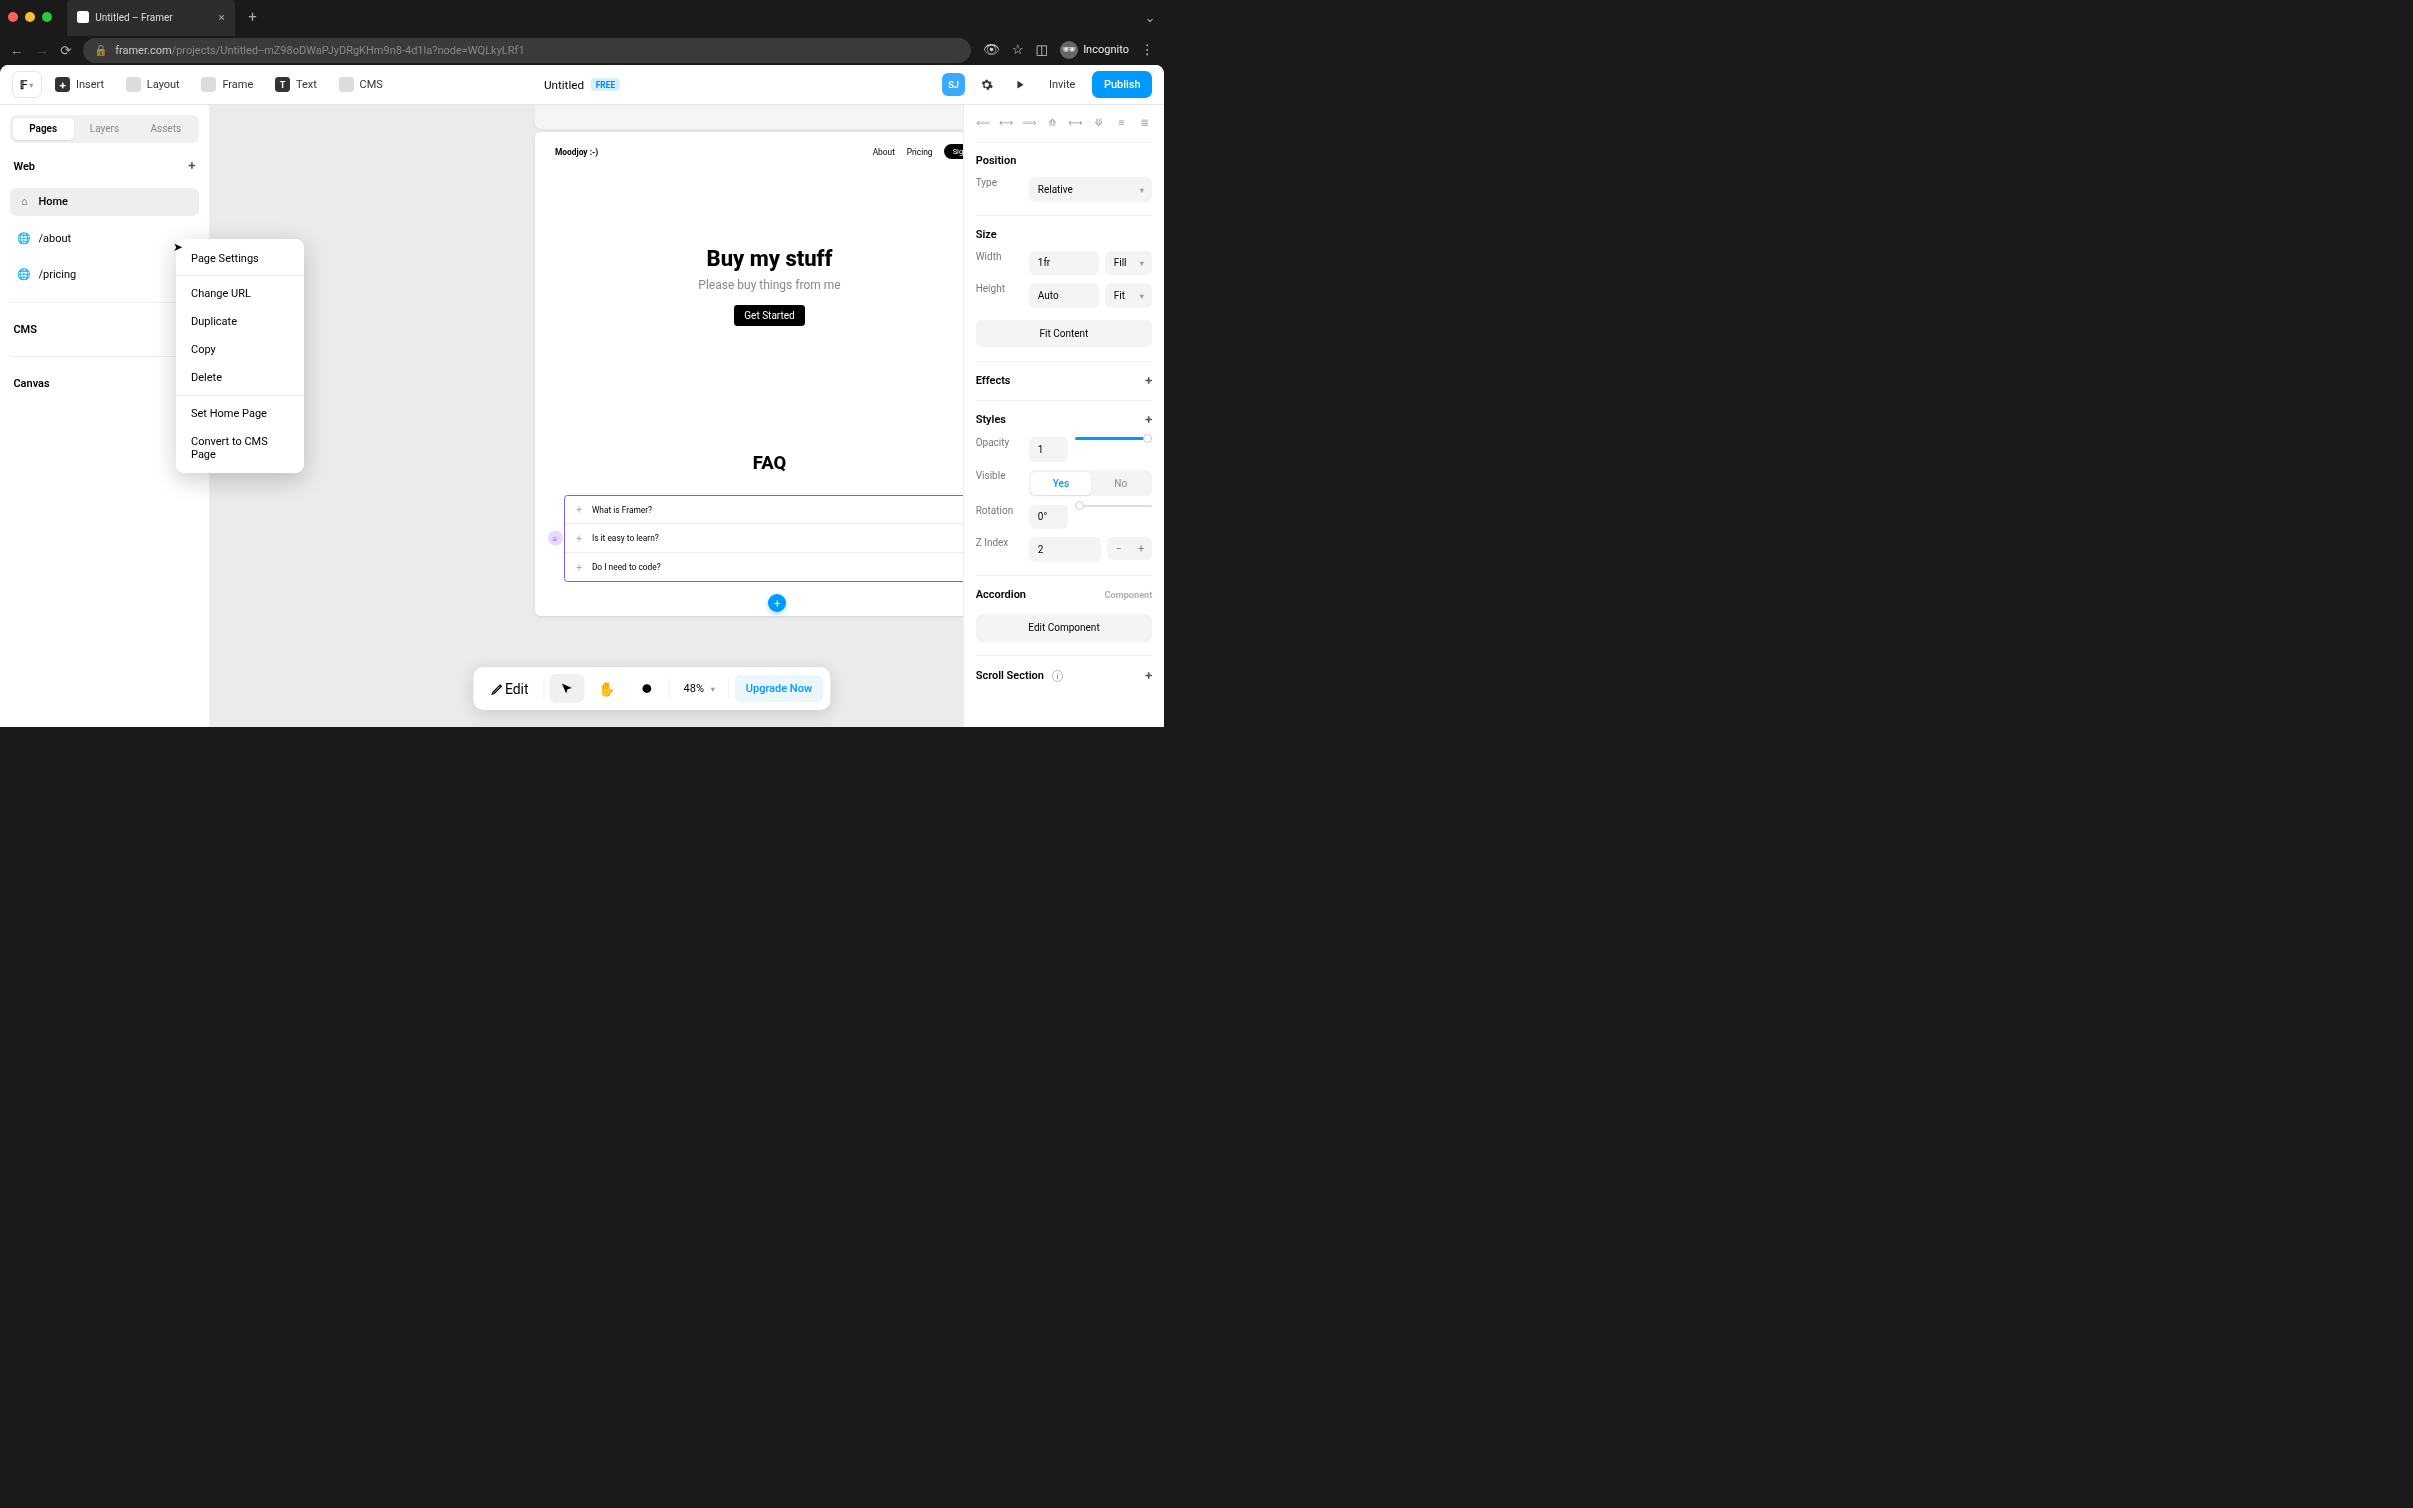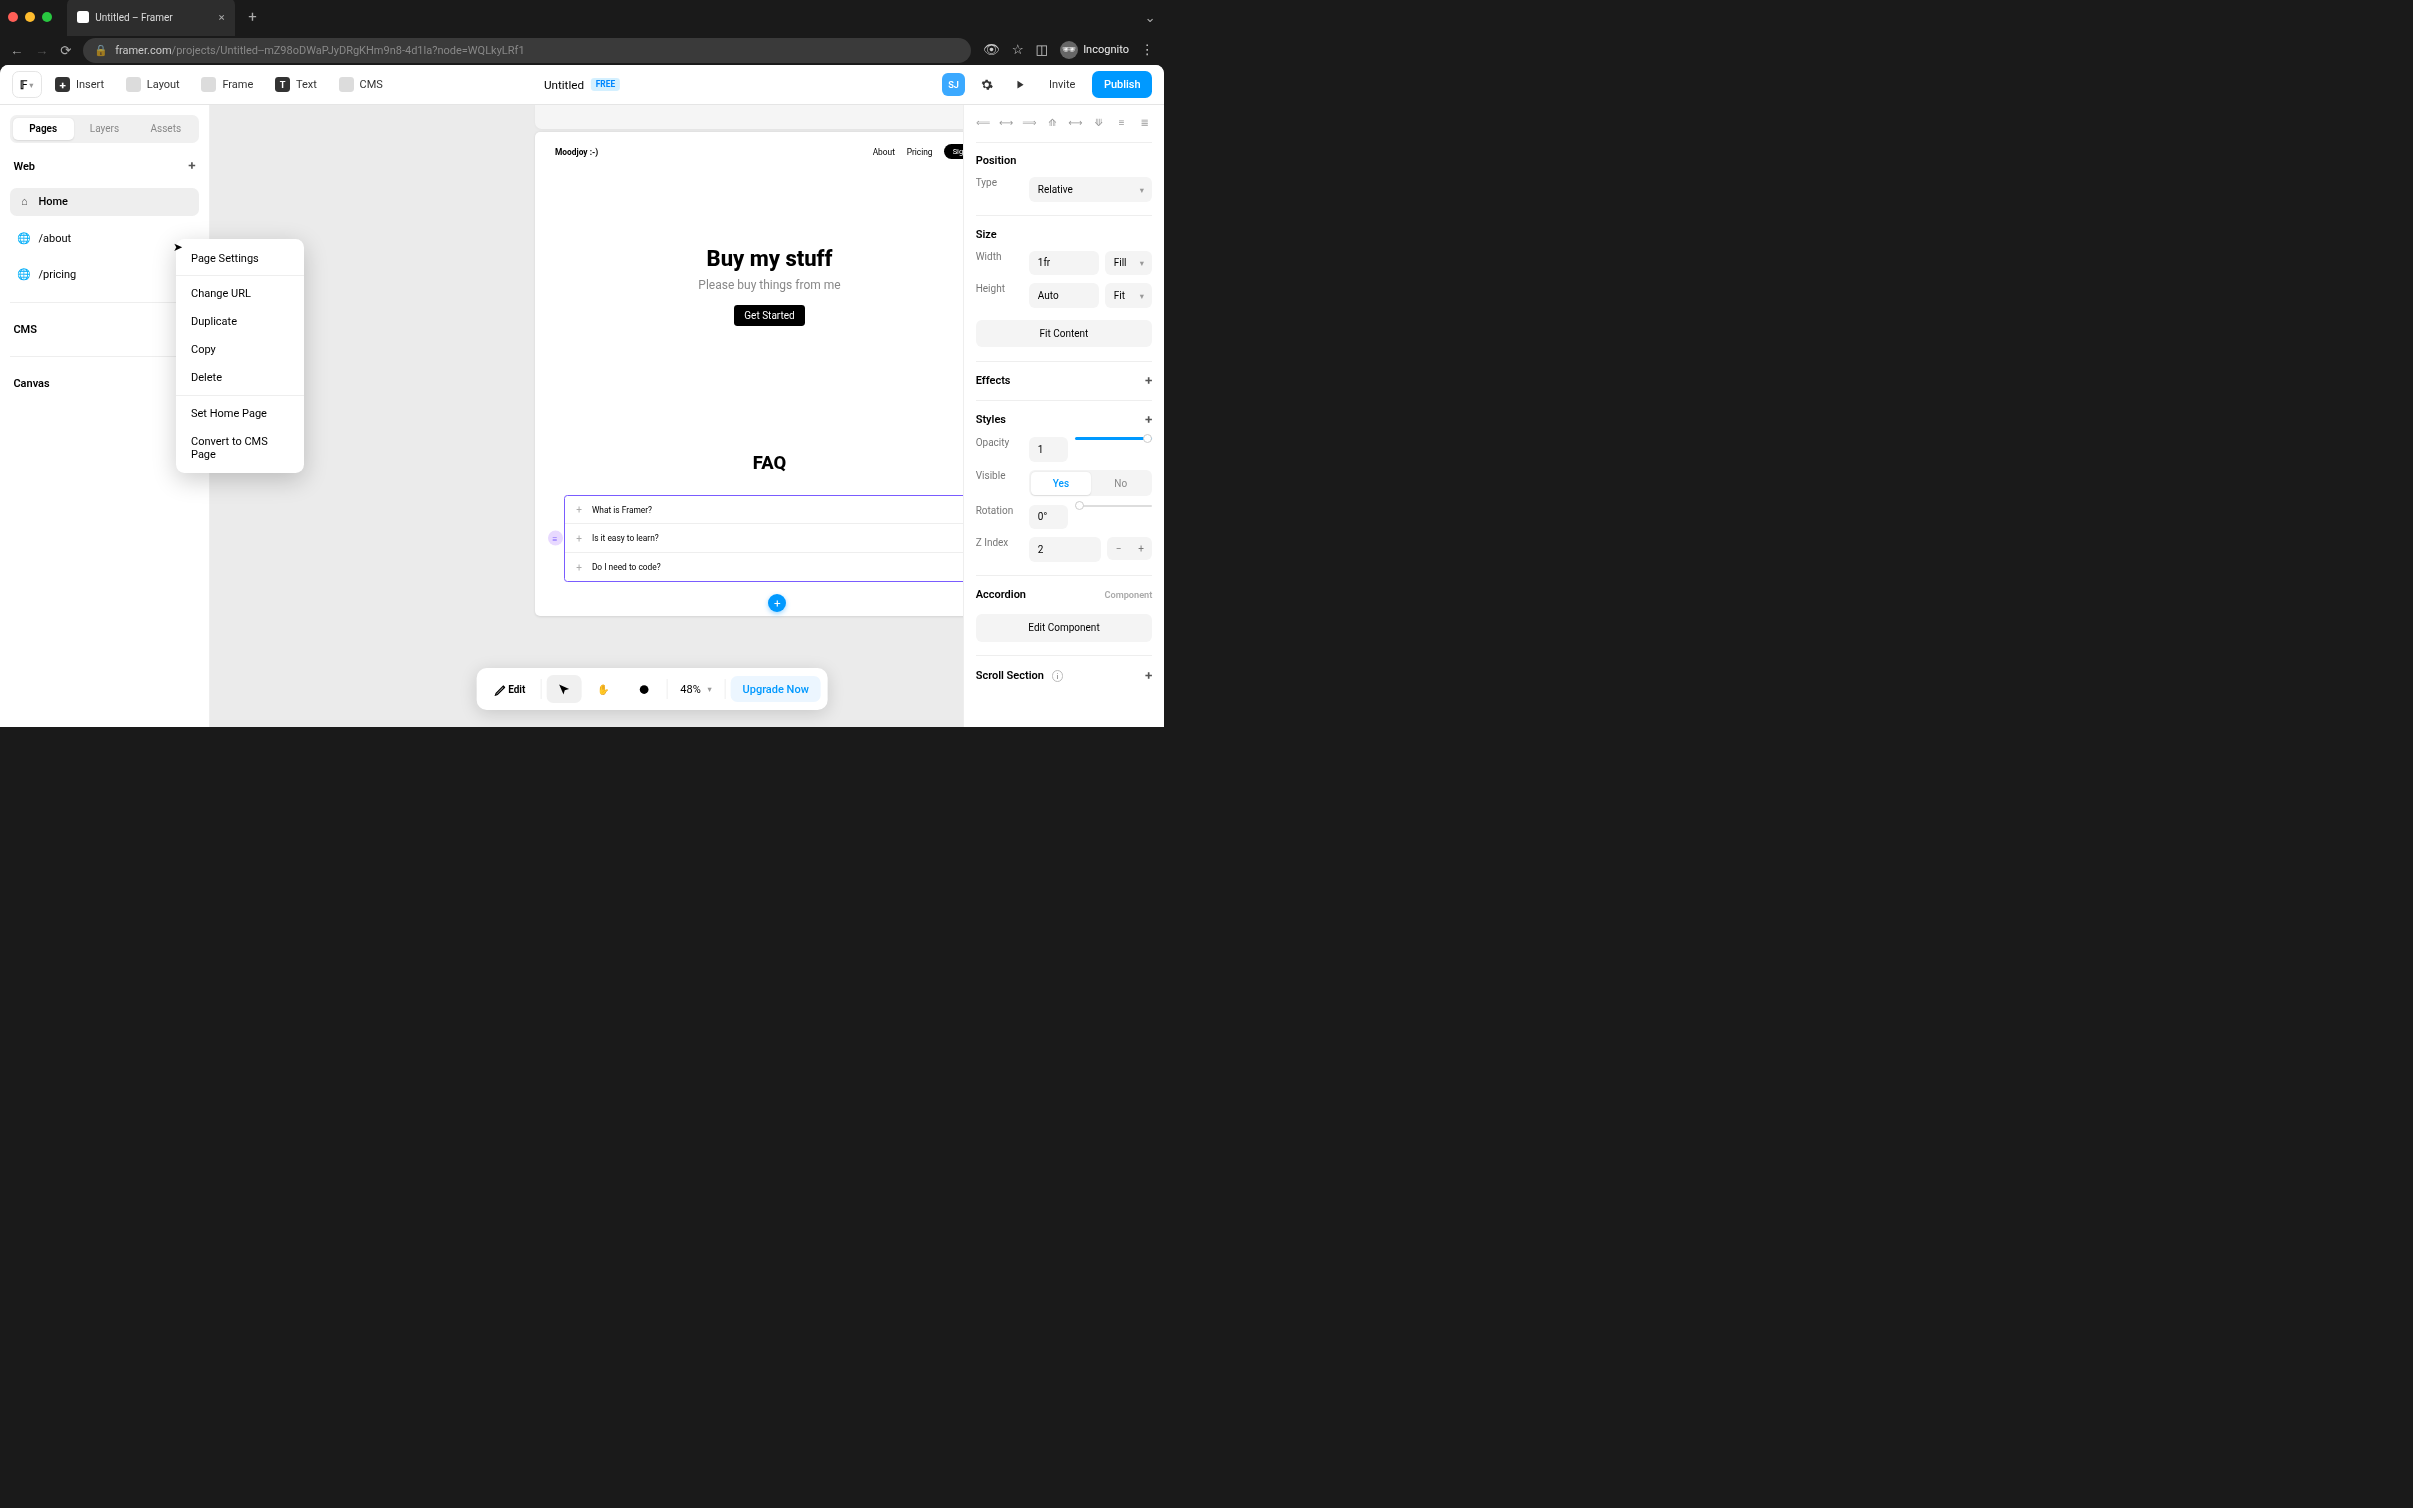--- a/index.html
+++ b/index.html
@@ -30,21 +30,21 @@
 .app { position:absolute; top:65px; left:0; right:0; bottom:0; background:#ebebeb; border-radius:8.4px 8.4px 0 0; display:flex; flex-direction:column; }
 
 
 .toolbar { height:40px; background:#fff; border-bottom:0.8px solid #e5e5e5; display:flex; align-items:center; padding:0 11.7px; gap:5px; border-radius:8.4px 8.4px 0 0; }
 .logo-btn { width:30px; height:27px; background:#fff; border:0.8px solid #e5e5e5; border-radius:6.7px; display:flex; align-items:center; justify-content:center; gap:1.7px; cursor:pointer; }
 .logo-mark { font-weight:900; font-size:11.7px; }
 .tool-btn { display:flex; align-items:center; gap:5.9px; padding:5px 8.4px; border-radius:5.9px; cursor:pointer; font-size:11px; color:#333; }
 .tool-icon { width:15px; height:15px; background:#dcdcdc; border-radius:3.4px; }
 .tool-icon.plus { background:#333; color:#fff; display:flex; align-items:center; justify-content:center; font-size:11.7px; font-weight:bold; }
 .tool-icon.text-ic { background:#333; color:#fff; display:flex; align-items:center; justify-content:center; font-size:9.2px; font-weight:bold; }
-.toolbar-center { position:absolute; left:50%; transform:translateX(-50%); display:flex; align-items:flex-start; gap:6.7px; font-size:11.7px; }
+.toolbar-center { position:absolute; left:50%; transform:translateX(-50%); display:flex; align-items:center; gap:6.7px; font-size:11.7px; }
 .free-badge { background:#d4f0ff; color:#0088ff; font-size:8.4px; font-weight:700; padding:1.7px 5px; border-radius:3.4px; }
 .toolbar-right { margin-left:auto; display:flex; align-items:center; gap:8.4px; }
 .avatar { width:23.5px; height:23.5px; background:#3ba9ff; color:#fff; border-radius:5.9px; display:flex; align-items:center; justify-content:center; font-size:9.2px; font-weight:600; cursor:pointer; }
 .icon-btn { width:25px; height:25px; border-radius:5.9px; display:flex; align-items:center; justify-content:center; cursor:pointer; color:#333; }
 .icon-btn svg { width:13.4px; height:13.4px; }
 .invite-btn { background:#fff; border:none; font-size:11px; padding:5px 8.4px; cursor:pointer; color:#333; border-radius:5.9px; }
 .publish-btn { background:#0099ff; color:#fff; border:none; border-radius:6.7px; padding:6.7px 11.7px; font-size:11px; font-weight:500; cursor:pointer; }
 
 
 .body { flex:1; display:flex; overflow:hidden; }
@@ -83,21 +83,21 @@
 .faq-title { font-size:18.4px; font-weight:800; margin-bottom:22px; }
 .accordion { border:1.3px solid #7a5cff; border-radius:3.4px; position:relative; }
 .acc-row { display:flex; align-items:center; gap:10px; padding:8.4px 11.7px; border-bottom:0.8px solid #eee; text-align:left; font-size:8.4px; }
 .acc-row:last-child { border-bottom:none; }
 .acc-plus { color:#aaa; font-size:10px; }
 .stack-badge { position:absolute; left:-17px; top:50%; transform:translateY(-50%); width:15px; height:15px; background:#e8d9ff; border-radius:50%; display:flex; align-items:center; justify-content:center; color:#7a5cff; font-size:8.4px; }
 .add-section-btn { position:absolute; left:558px; top:489px; width:18.4px; height:18.4px; background:#0099ff; border-radius:50%; color:#fff; display:flex; align-items:center; justify-content:center; font-size:11.7px; cursor:pointer; box-shadow:0 1.7px 5px rgba(0,150,255,.4); }
 
 
 .float-bar { position:absolute; bottom:17px; left:56%; transform:translateX(-50%); background:#fff; border-radius:10px; box-shadow:0 3.4px 17px rgba(0,0,0,.15); display:flex; align-items:center; padding:6.7px; gap:5px; z-index:30; }
-.fb-btn { display:flex; align-items:center; padding:6.7px 10px; border-radius:6.7px; font-size:10px; cursor:pointer;font-weight:bold; }
+.fb-btn { display:flex; align-items:center; padding:6.7px 10px; border-radius:6.7px; font-size:14px; cursor:pointer; }
 .fb-btn.active { background:#f0f0f0; }
 .fb-icon { width:15px; height:15px; display:flex; align-items:center; justify-content:center; }
 .fb-icon svg { width:15px; height:15px; }
 .fb-divider { width:0.8px; height:20px; background:#eee; }
 .zoom-disp { padding:6.7px 8.4px; font-size:11px; display:flex; align-items:center; gap:6.7px; cursor:pointer; }
 .upgrade-btn { background:#ecf6ff; color:#0099ff; padding:6.7px 11.7px; border-radius:6.7px; font-size:11px; font-weight:500; cursor:pointer; }
 
 
 .right-panel { width:201px; background:#fff; border-left:0.8px solid #eee; padding:10px 11.7px; overflow-y:auto; font-size:10px; }
 .align-row { display:flex; justify-content:space-between; padding-bottom:11.7px; border-bottom:0.8px solid #eee; margin-bottom:11.7px; }

